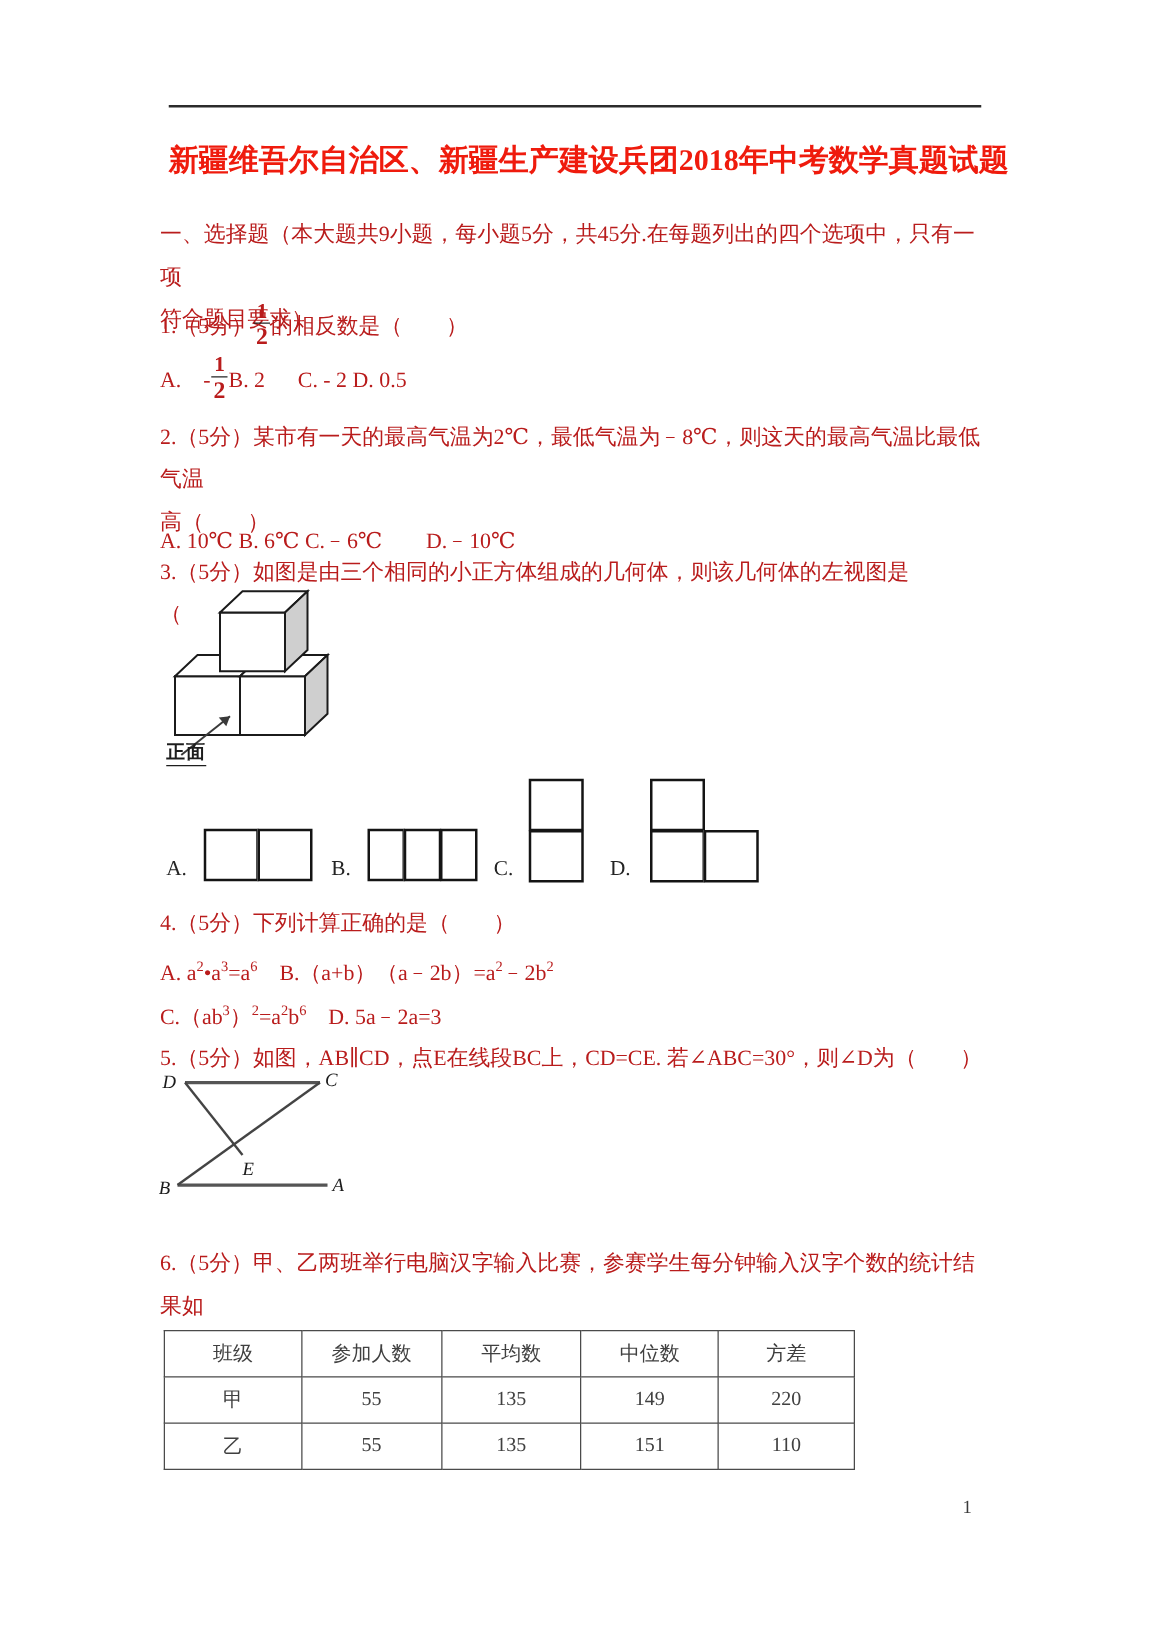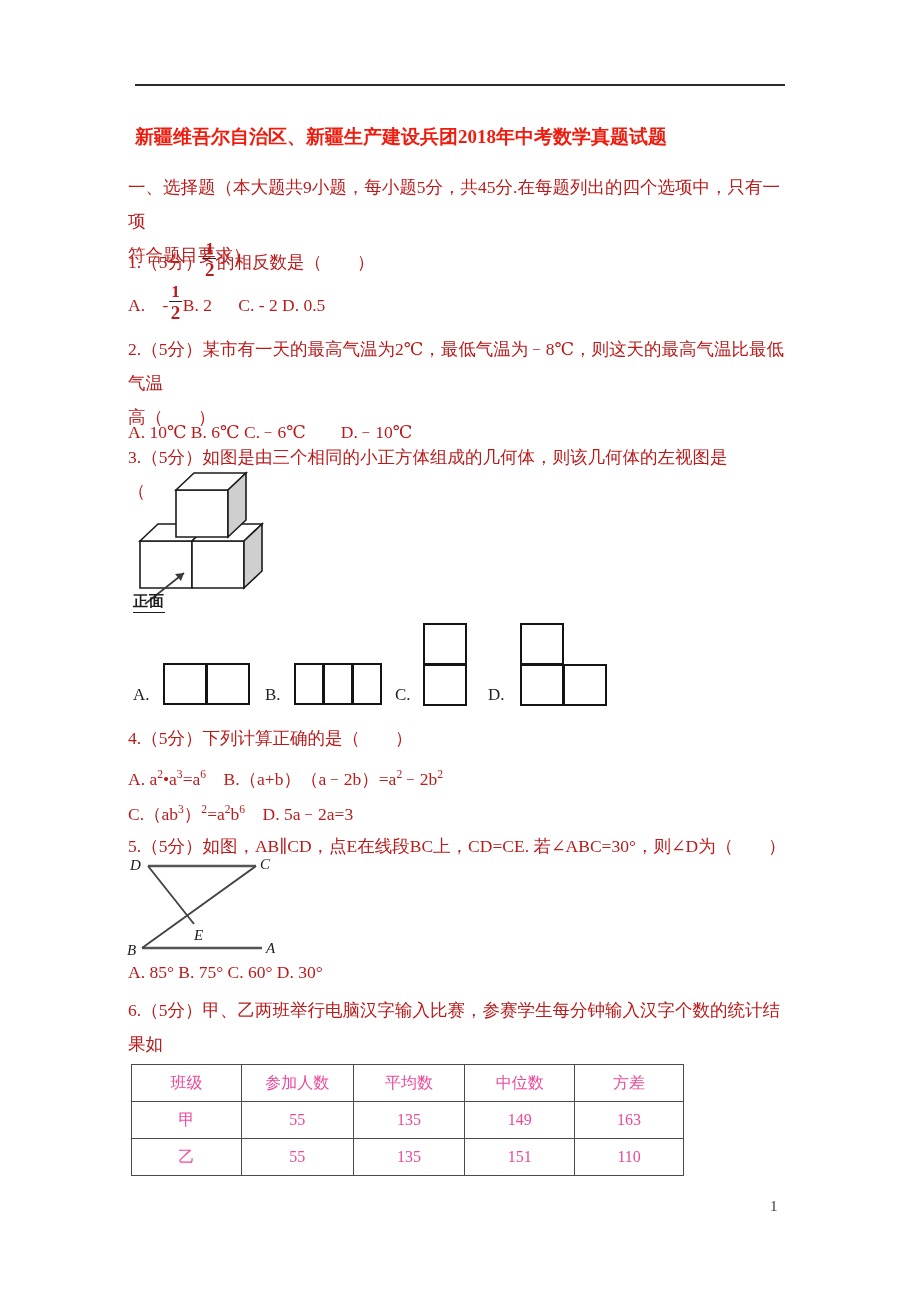--- a/index.html
+++ b/index.html
@@ -30,25 +30,24 @@
     border-top: 2px solid #2b2b2b;
   }
   .doc-title {
     position: absolute;
     left: 135px;
     top: 112px;
     width: 660px;
     text-align: left;
     color: #ef1b0d;
     font-weight: bold;
-    font-size: 19px;
+    font-size: 24px;
     letter-spacing: 0px;
     font-family: "Liberation Serif", "DejaVu Serif", serif;
     white-space: nowrap;
-    margin-top: 12px;
   }
   .blk {
     position: absolute;
     left: 128px;
     width: 668px;
     font-size: 17.5px;
     line-height: 34px;
     color: #b91c1c;
   }
   sup { font-size: 0.66em; vertical-align: super; }
@@ -101,21 +100,21 @@
   
   .geo-fig { position: absolute; left: 126px; top: 852px; width: 210px; height: 108px; }
   
   .stat-table {
     position: absolute;
     left: 131px;
     top: 1064px;
     width: 553px;
     border-collapse: collapse;
     font-size: 16px;
-    color: #ec4899;
+    color: #404040;
   }
   .stat-table td, .stat-table th {
     border: 1.3px solid #4a4a4a;
     text-align: center;
     height: 36px;
     font-weight: normal;
     padding: 0;
   }
   .stat-table col.c0 { width: 110px; }
   .stat-table col.c1 { width: 112px; }
@@ -230,21 +229,20 @@
 
       <line x1="16" y1="96" x2="130" y2="14" stroke="#444444" stroke-width="1.9"></line>
       <text x="4" y="18" font-family="Liberation Serif, serif" font-size="15" font-style="italic" fill="#1b1b1b">D</text>
       <text x="134" y="17" font-family="Liberation Serif, serif" font-size="15" font-style="italic" fill="#1b1b1b">C</text>
       <text x="68" y="88" font-family="Liberation Serif, serif" font-size="15" font-style="italic" fill="#1b1b1b">E</text>
       <text x="1" y="103" font-family="Liberation Serif, serif" font-size="15" font-style="italic" fill="#1b1b1b">B</text>
       <text x="140" y="101" font-family="Liberation Serif, serif" font-size="15" font-style="italic" fill="#1b1b1b">A</text>
     </svg>
   </div>
 
-  <div class="blk" style="top:955px;">A. 85°  B. 75°  C. 60°  D. 30°</div>
 
   <div class="blk" style="top:993px;font-family:Liberation Serif, serif;">
     <div>6.（5分）甲、乙两班举行电脑汉字输入比赛，参赛学生每分钟输入汉字个数的统计结果如</div>
   </div>
 
   <table class="stat-table">
     <colgroup>
         <col class="c0">
         <col class="c1">
         <col class="c2">
@@ -259,21 +257,21 @@
         <th>中位数</th>
         <th>方差</th>
       </tr>
     </thead>
     <tbody>
       <tr>
         <td>甲</td>
         <td>55</td>
         <td>135</td>
         <td>149</td>
-        <td>163</td>
+        <td>220</td>
       </tr>
       <tr>
         <td>乙</td>
         <td>55</td>
         <td>135</td>
         <td>151</td>
         <td>110</td>
       </tr>
     </tbody>
   </table>

